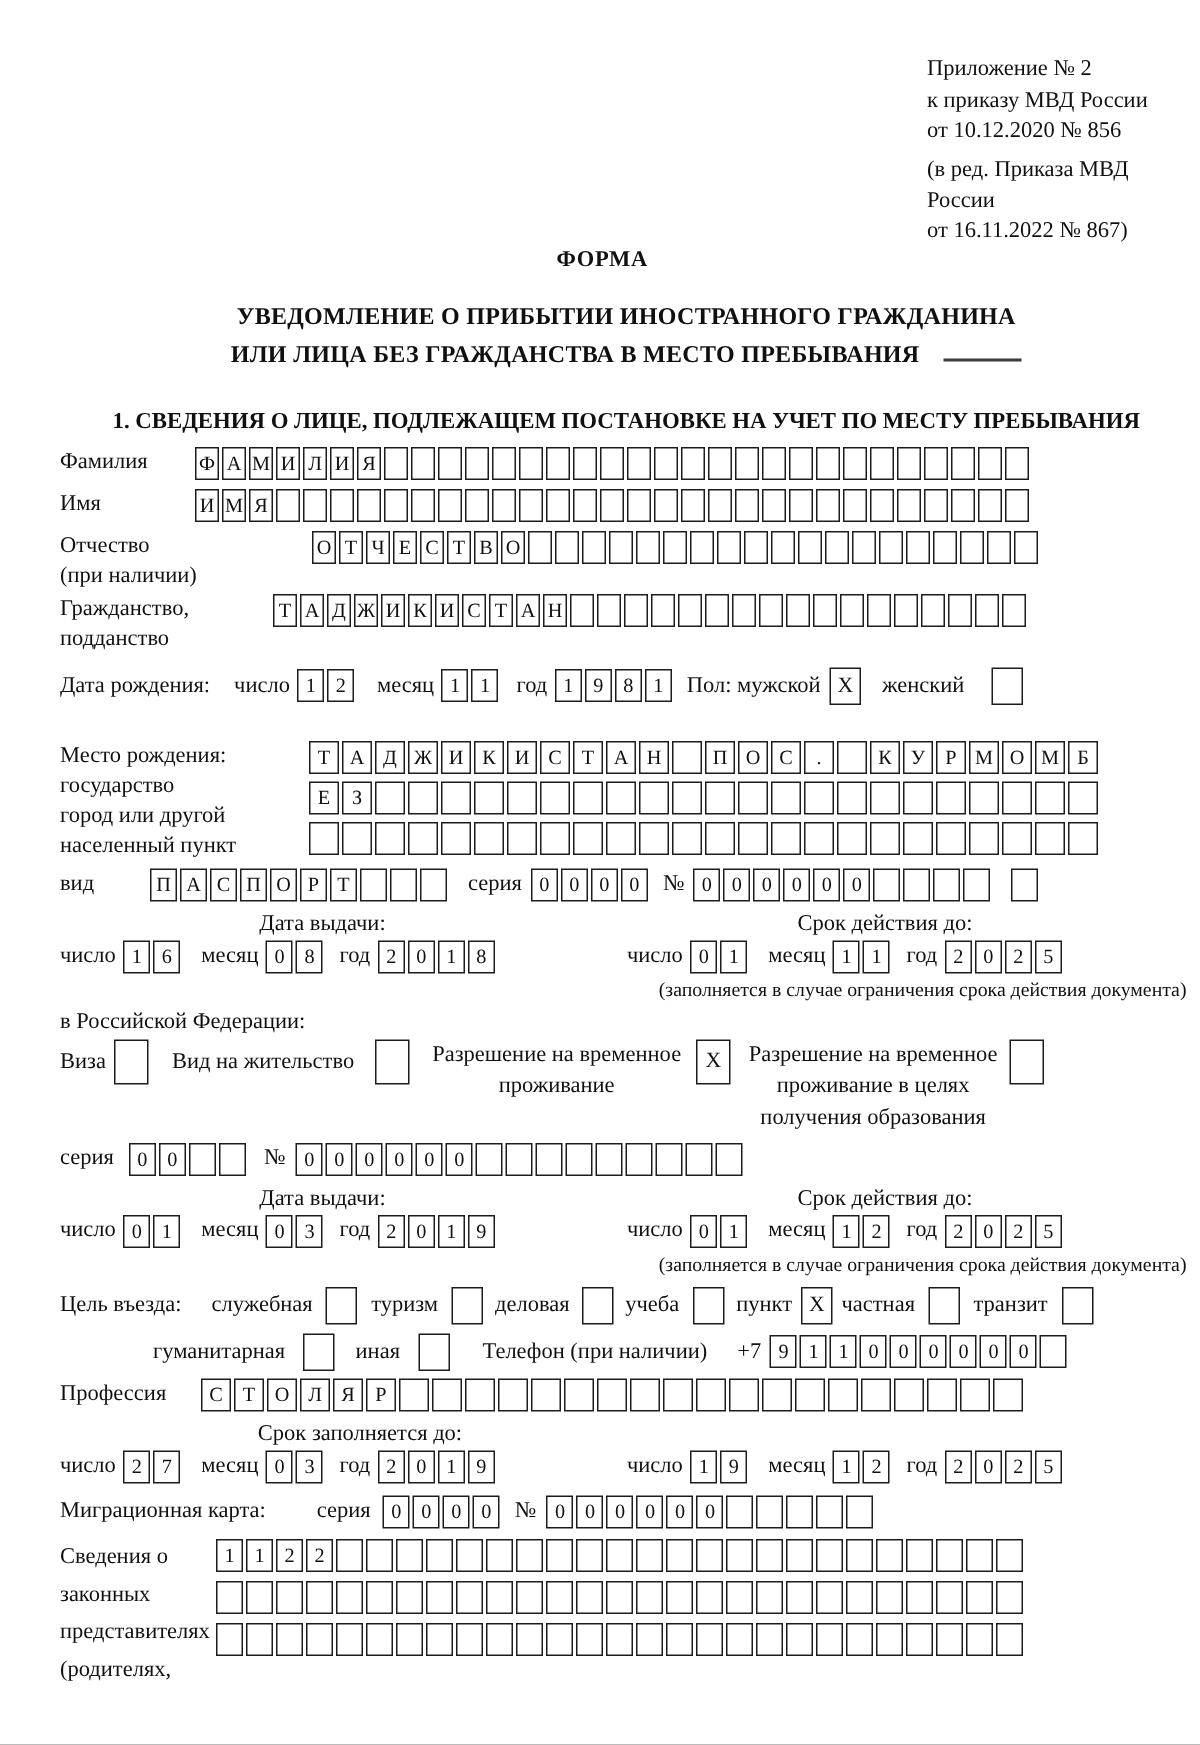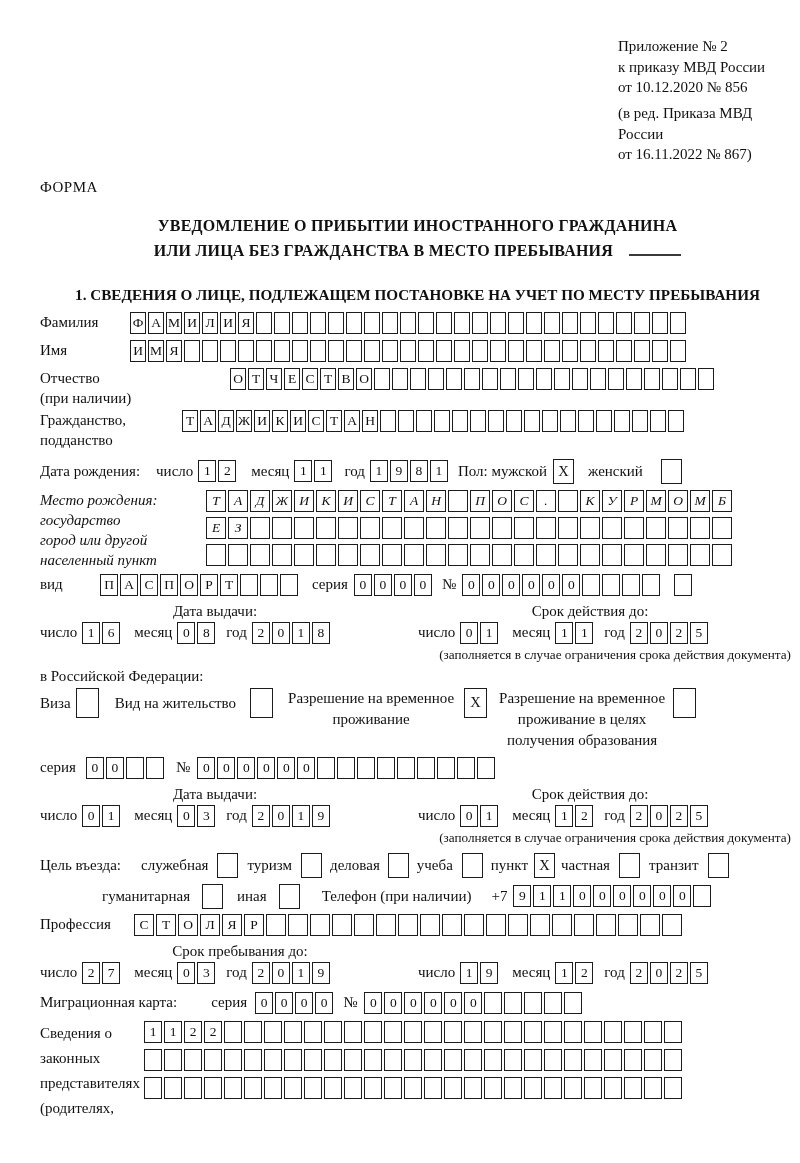--- a/index.html
+++ b/index.html
@@ -4,21 +4,21 @@
 <style>
   * { margin:0; padding:0; box-sizing:border-box; }
   html,body { background:#888; }
   .page {
     width:800px; height:1163px; margin:0 auto; background:#ffffff; color:#101010;
     font-family:"Liberation Serif","DejaVu Serif",serif; font-size:15px;
     padding:36px 5px 0 40px; overflow:hidden; position:relative;
   }
   .ref-block { margin-left:578px; line-height:1.38; }
   .ref-block .ed { margin-top:5px; }
-  .forma { text-align:left; padding-right:32px; font-weight:normal; margin-top:14px; letter-spacing:.5px; }
+  .forma { text-align:center; padding-right:32px; font-weight:bold; letter-spacing:.5px; }
   .title { text-align:center; font-weight:bold; font-size:16px; margin-top:18px; line-height:1.55; letter-spacing:.2px; }
   .blank-line { display:inline-block; width:52px; border-bottom:2.5px solid #3a3a3a; margin-left:12px; }
   .sec { font-weight:bold; margin-top:22px; text-align:center; font-size:15.2px; }
   .row { display:flex; align-items:center; }
   .cells { display:inline-flex; }
   .cell {
     flex:0 0 auto; width:16px; height:22px; border:1.6px solid #1c1c1c; margin-right:2px;
     display:inline-flex; align-items:center; justify-content:center;
     font-size:13.5px; background:#fff;
   }
@@ -132,21 +132,21 @@
         <span class="cell"></span>
         <span class="cell"></span>
         <span class="cell"></span>
         <span class="cell"></span>
         <span class="cell"></span>
         <span class="cell"></span>
         <span class="cell"></span>
       </div>
   </div>
 
-  <div class="row" style="margin-top:6px; align-items:flex-start;gap:22px;">
+  <div class="row" style="margin-top:6px; align-items:flex-start;">
     <div class="lbl" style="width:168px; line-height:20px;">
       <div>Отчество</div>
       <div>(при наличии)</div>
     </div>
     <div class="cells">
         <span class="cell">О</span>
         <span class="cell">Т</span>
         <span class="cell">Ч</span>
         <span class="cell">Е</span>
         <span class="cell">С</span>
@@ -230,21 +230,21 @@
         <span class="cell">9</span>
         <span class="cell">8</span>
         <span class="cell">1</span>
       </span>
     <span style="margin-left:8px">Пол: мужской</span>
     <span class="cb" style="margin-left:6px">X</span>
     <span style="margin-left:14px">женский</span>
     <span class="cb" style="margin-left:18px"></span>
   </div>
 
-  <div class="row" style="margin-top:6px; align-items:center;font-style:italic;">
+  <div class="row" style="margin-top:24px; align-items:center;">
     <div class="lbl mlabels" style="width:166px">
       <div>Место рождения:</div>
       <div>государство</div>
       <div>город или другой</div>
       <div>населенный пункт</div>
     </div>
     <div>
       <div class="cells w20" style="margin-bottom:5px">
           <span class="cell">Т</span>
           <span class="cell">А</span>
@@ -570,21 +570,21 @@
         <span class="cell"></span>
         <span class="cell"></span>
         <span class="cell"></span>
         <span class="cell"></span>
         <span class="cell"></span>
         <span class="cell"></span>
       </div>
   </div>
 
   <div class="dates-hdr">
-    <div class="dh" style="width:400px">Срок пребывания до:</div>
+    <div class="dh" style="width:400px">Срок заполняется до:</div>
   </div>
   <div class="dates-row">
     <div class="dgroup" style="width:378px">
       <span class="dl">число</span>
       <span class="cells w19">
           <span class="cell">2</span>
           <span class="cell">7</span>
         </span>
       <span class="dl" style="margin-left:12px">месяц</span>
       <span class="cells w19">

